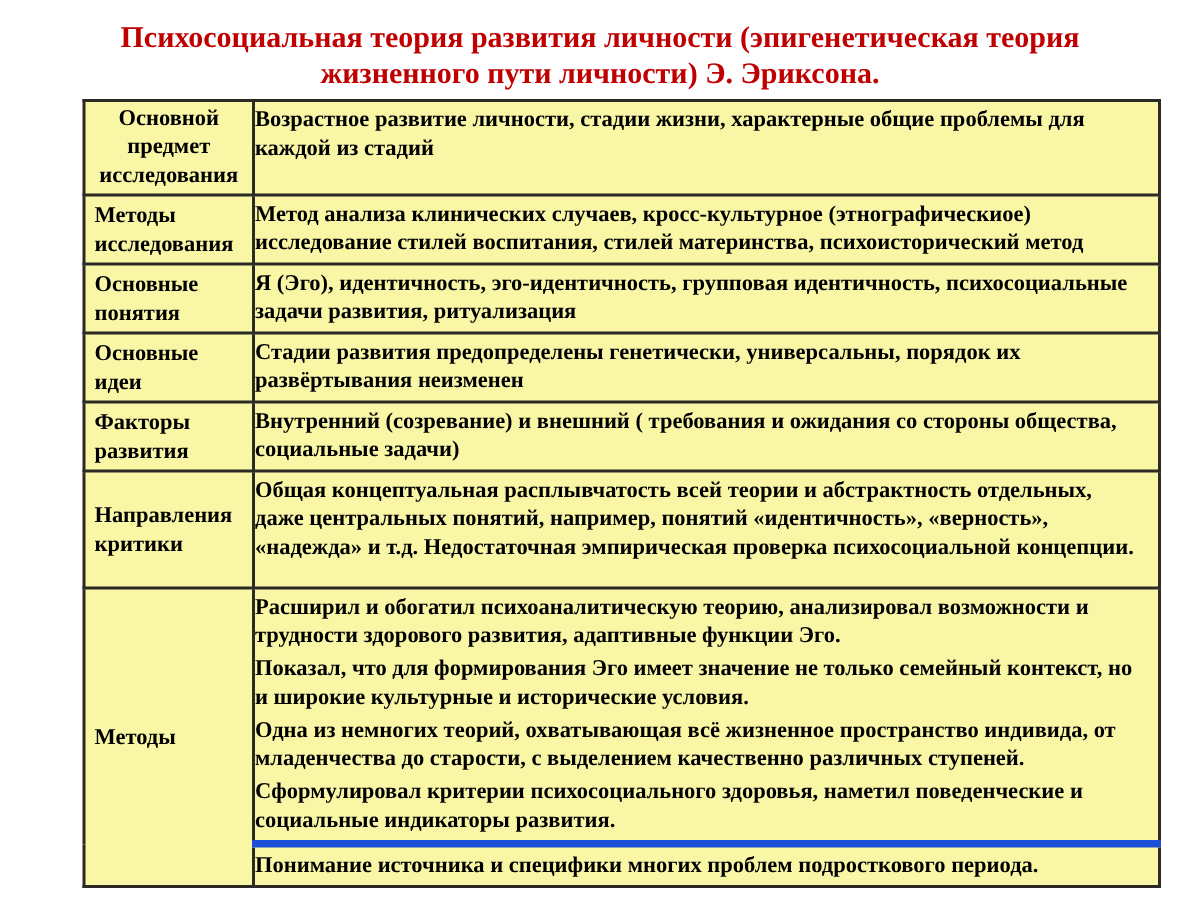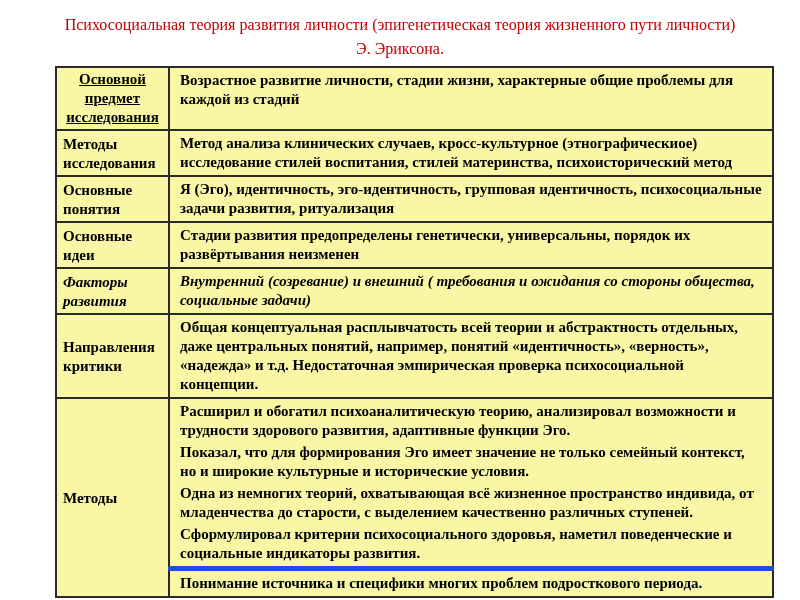--- a/index.html
+++ b/index.html
@@ -7,23 +7,23 @@
     position:relative;
     width:800px;height:600px;
     background:#ffffff;
     font-family:"Liberation Serif","DejaVu Serif",serif;
     font-weight:bold;
     color:#000;
     overflow:hidden;
   }
   .slide-title{
     color:var(--title,#c00000);
-    font-size:16px;
+    font-size:20px;
     line-height:24px;
-    font-weight:normal;
+    font-weight:bold;
     text-align:center;
     margin:13px auto 0;
     max-width:672px;
   }
   table.theory-table{
     position:absolute;
     left:55px;top:66px;
     width:717px;
     border-collapse:collapse;
     table-layout:fixed;
@@ -36,32 +36,32 @@
     font-size:15px;
     line-height:19px;
     font-weight:bold;
     word-wrap:break-word;
   }
   th.label{
     text-align:left;
     vertical-align:middle;
     padding:2px 4px 0 6px;
   }
-  th.label.center{text-align:center;padding:2px 3px;text-decoration:underline;}
+  th.label.center{text-align:center;padding:2px 3px;}
   td.content{
     vertical-align:top;
-    padding:3px 8px 3px 10px;
+    padding:3px 8px 3px 0;
   }
   td.content p{margin:0 0 3px 0;}
   td.content p:last-child{margin-bottom:0;}
   tr.r1{height:62px;}
   tr.r2{height:43px;}
   tr.r3{height:45px;}
   tr.r4{height:44px;}
-  tr.r5{height:46px;font-style:italic;}
+  tr.r5{height:46px;}
   tr.r6{height:78px;}
   tr.r7{height:159px;}
   tr.r8{height:25px;margin-left:36px;}
   tr.r7 td.content{border-bottom:5px solid #1d4ed8;}
   tr.r8 td.content{border-top:1px solid #8f8c60;}
 </style>
 </head>
 <body>
 
 <div class="slide-title">Психосоциальная теория развития личности (эпигенетическая теория жизненного пути личности) Э. Эриксона.</div>

